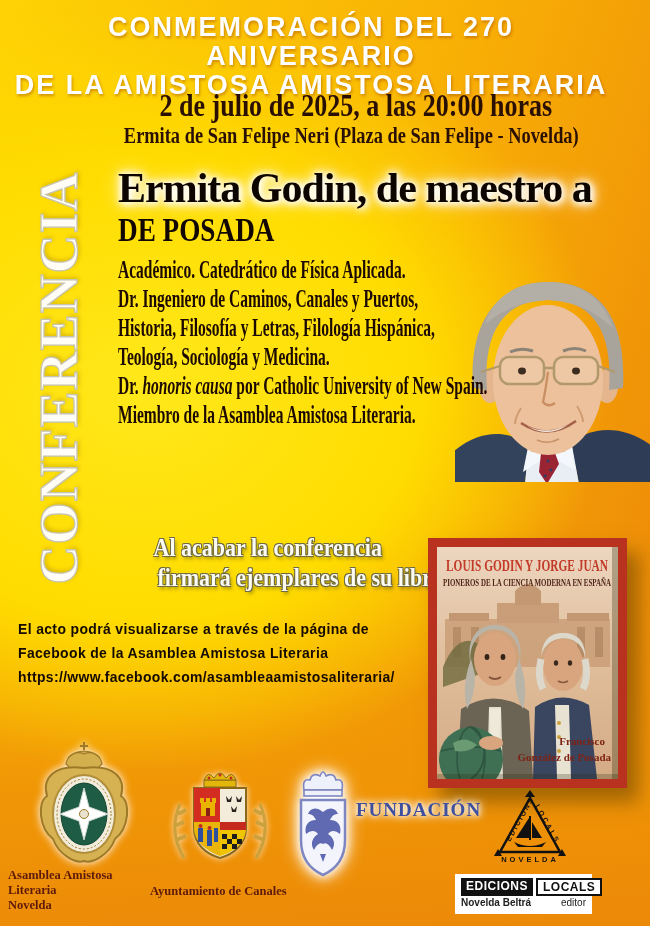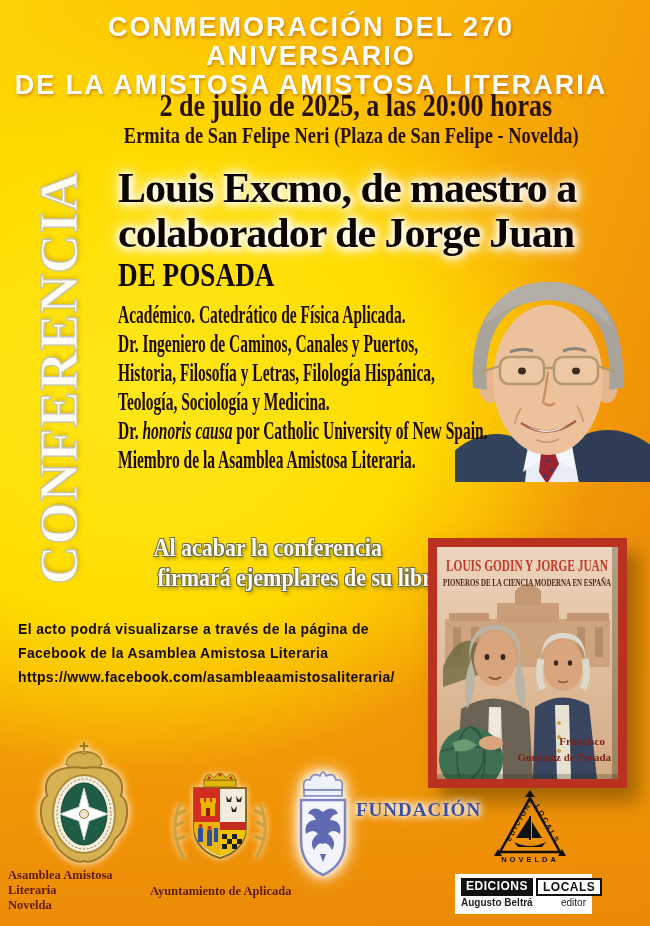--- a/index.html
+++ b/index.html
@@ -116,22 +116,21 @@
       <ellipse cx="121" cy="95" rx="4" ry="3.4" fill="#3d2c20"></ellipse>
       <path d="M93,96 Q90,118 88,126 Q93,132 100,127" stroke="#c98e62" stroke-width="2.2" fill="none"></path>
       <path d="M66,132 Q60,142 60,148 M122,130 Q128,140 128,146" stroke="#d09a6e" stroke-width="1.8" fill="none"></path>
       <path d="M66,147 Q93,165 121,145" stroke="#a5604a" stroke-width="2.6" fill="none"></path>
       <path d="M72,150 Q93,160 114,148 Q94,163 72,150 Z" fill="#f3ece0"></path>
       <path d="M82,164 Q93,169 104,163" stroke="#c9926a" stroke-width="1.6" fill="none"></path>
     </g>
   </svg>
 
   <div class="abs content">
-    <div class="talk-title">Louis Excmo, de maestro a</div>
-    <div class="talk-title">colaborador de Jorge Juan</div>
+    <div class="talk-title">Ermita Godin, de maestro a</div>
     <div class="speaker">
       <span class="sx">DE POSADA</span>
     </div>
     <div class="creds">
       <div class="line">Académico. Catedrático de Física Aplicada.</div>
       <div class="line">Dr. Ingeniero de Caminos, Canales y Puertos,</div>
       <div class="line">Historia, Filosofía y Letras, Filología Hispánica,</div>
       <div class="line">Teología, Sociología y Medicina.</div>
       <div class="line"><span>Dr. </span><span class="it">honoris causa</span><span> por Catholic University of New Spain.</span></div>
       <div class="line">Miembro de la Asamblea Amistosa Literaria.</div>
@@ -274,21 +273,21 @@
       <rect x="58" y="64" width="5" height="5"></rect>
         <rect x="68" y="64" width="5" height="5"></rect>
         <rect x="63" y="69" width="5" height="5"></rect>
         <rect x="73" y="69" width="5" height="5"></rect>
         <rect x="58" y="74" width="5" height="5"></rect>
         <rect x="68" y="74" width="5" height="5"></rect>
     </g>
     <rect x="56" y="52" width="26" height="8" fill="#c42a1e"></rect>
     <path d="M66,56 a4,4 0 1 0 8,0 a3,3 0 1 1 -8,0" fill="#fff"></path>
   </svg>
-  <div class="abs cap" style="left:150px;top:884px;width:144px;">Ayuntamiento de Aplicada</div>
+  <div class="abs cap" style="left:150px;top:884px;width:144px;">Ayuntamiento de Canales</div>
 
   <svg class="abs" style="left:294px;top:768px;filter:drop-shadow(0 0 5px #fff) drop-shadow(0 0 8px #fff);" width="58" height="112" viewBox="0 0 58 112">
     <g fill="#eef0fa" stroke="#7d86c0" stroke-width="1.6">
       <path d="M10,22 Q8,10 16,12 Q18,4 26,8 Q29,0 32,8 Q40,4 42,12 Q50,10 48,22 Z"></path>
       <rect x="10" y="22" width="38" height="6"></rect>
     </g>
     <path d="M7,32 L51,32 L51,72 C51,92 40,102 29,107 C18,102 7,92 7,72 Z" fill="#f4f5fc" stroke="#7d86c0" stroke-width="2.5"></path>
     <g fill="#5f6ab2">
       <path d="M29,44 C22,38 16,40 14,46 C18,46 20,48 22,52 C14,52 10,58 12,66 C17,62 21,62 24,66 C18,70 16,76 20,82 C23,76 26,74 29,76 C32,74 35,76 38,82 C42,76 40,70 34,66 C37,62 41,62 46,66 C48,58 44,52 36,52 C38,48 40,46 44,46 C42,40 36,38 29,44 Z"></path>
       <path d="M26,86 L32,86 L29,94 Z"></path>
@@ -313,18 +312,18 @@
     <text font-family="Liberation Sans,sans-serif" font-weight="bold" font-size="7" letter-spacing="2.5" fill="#111" transform="translate(45,16) rotate(61)">LOCALS</text>
     <text x="40" y="72" text-anchor="middle" font-family="Liberation Sans,sans-serif" font-weight="bold" font-size="7.5" letter-spacing="3" fill="#111">NOVELDA</text>
   </svg>
 
   <div class="abs edbox">
     <div class="edrow1">
       <span class="ed-black">EDICIONS</span>
       <span class="ed-white">LOCALS</span>
     </div>
     <div class="edrow2">
-      <span class="nm">Augusto Beltrá</span>
+      <span class="nm">Novelda Beltrá</span>
       <span>editor</span>
     </div>
   </div>
 
 </div>
 
 </body></html>

